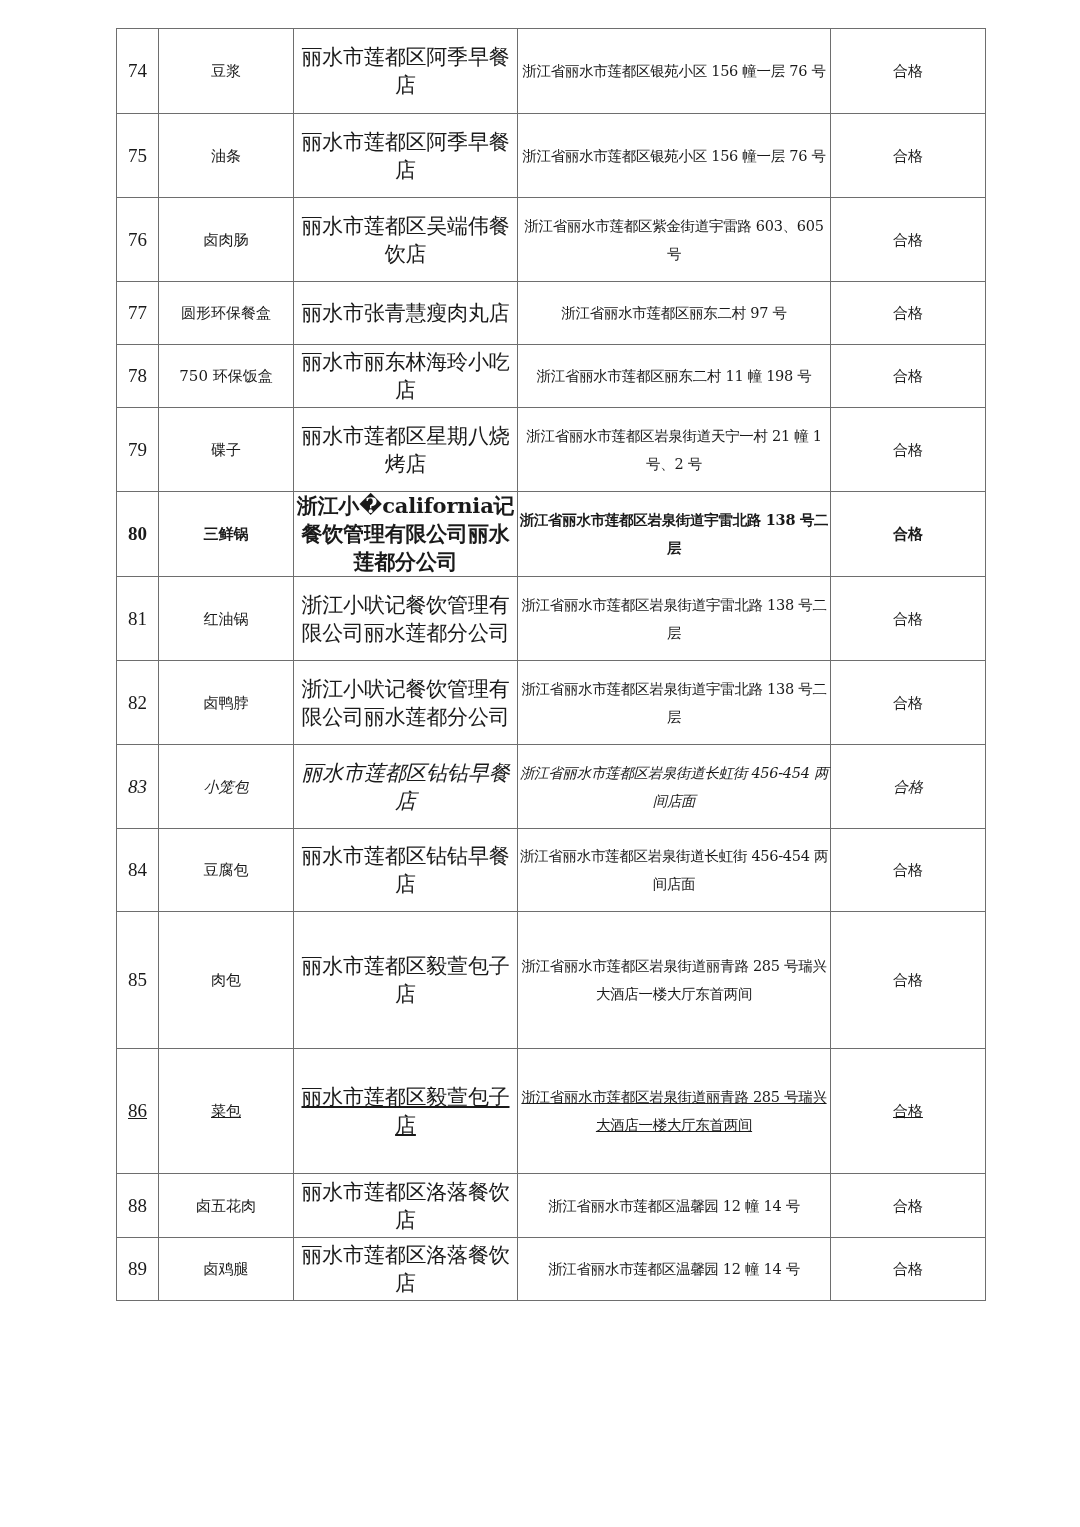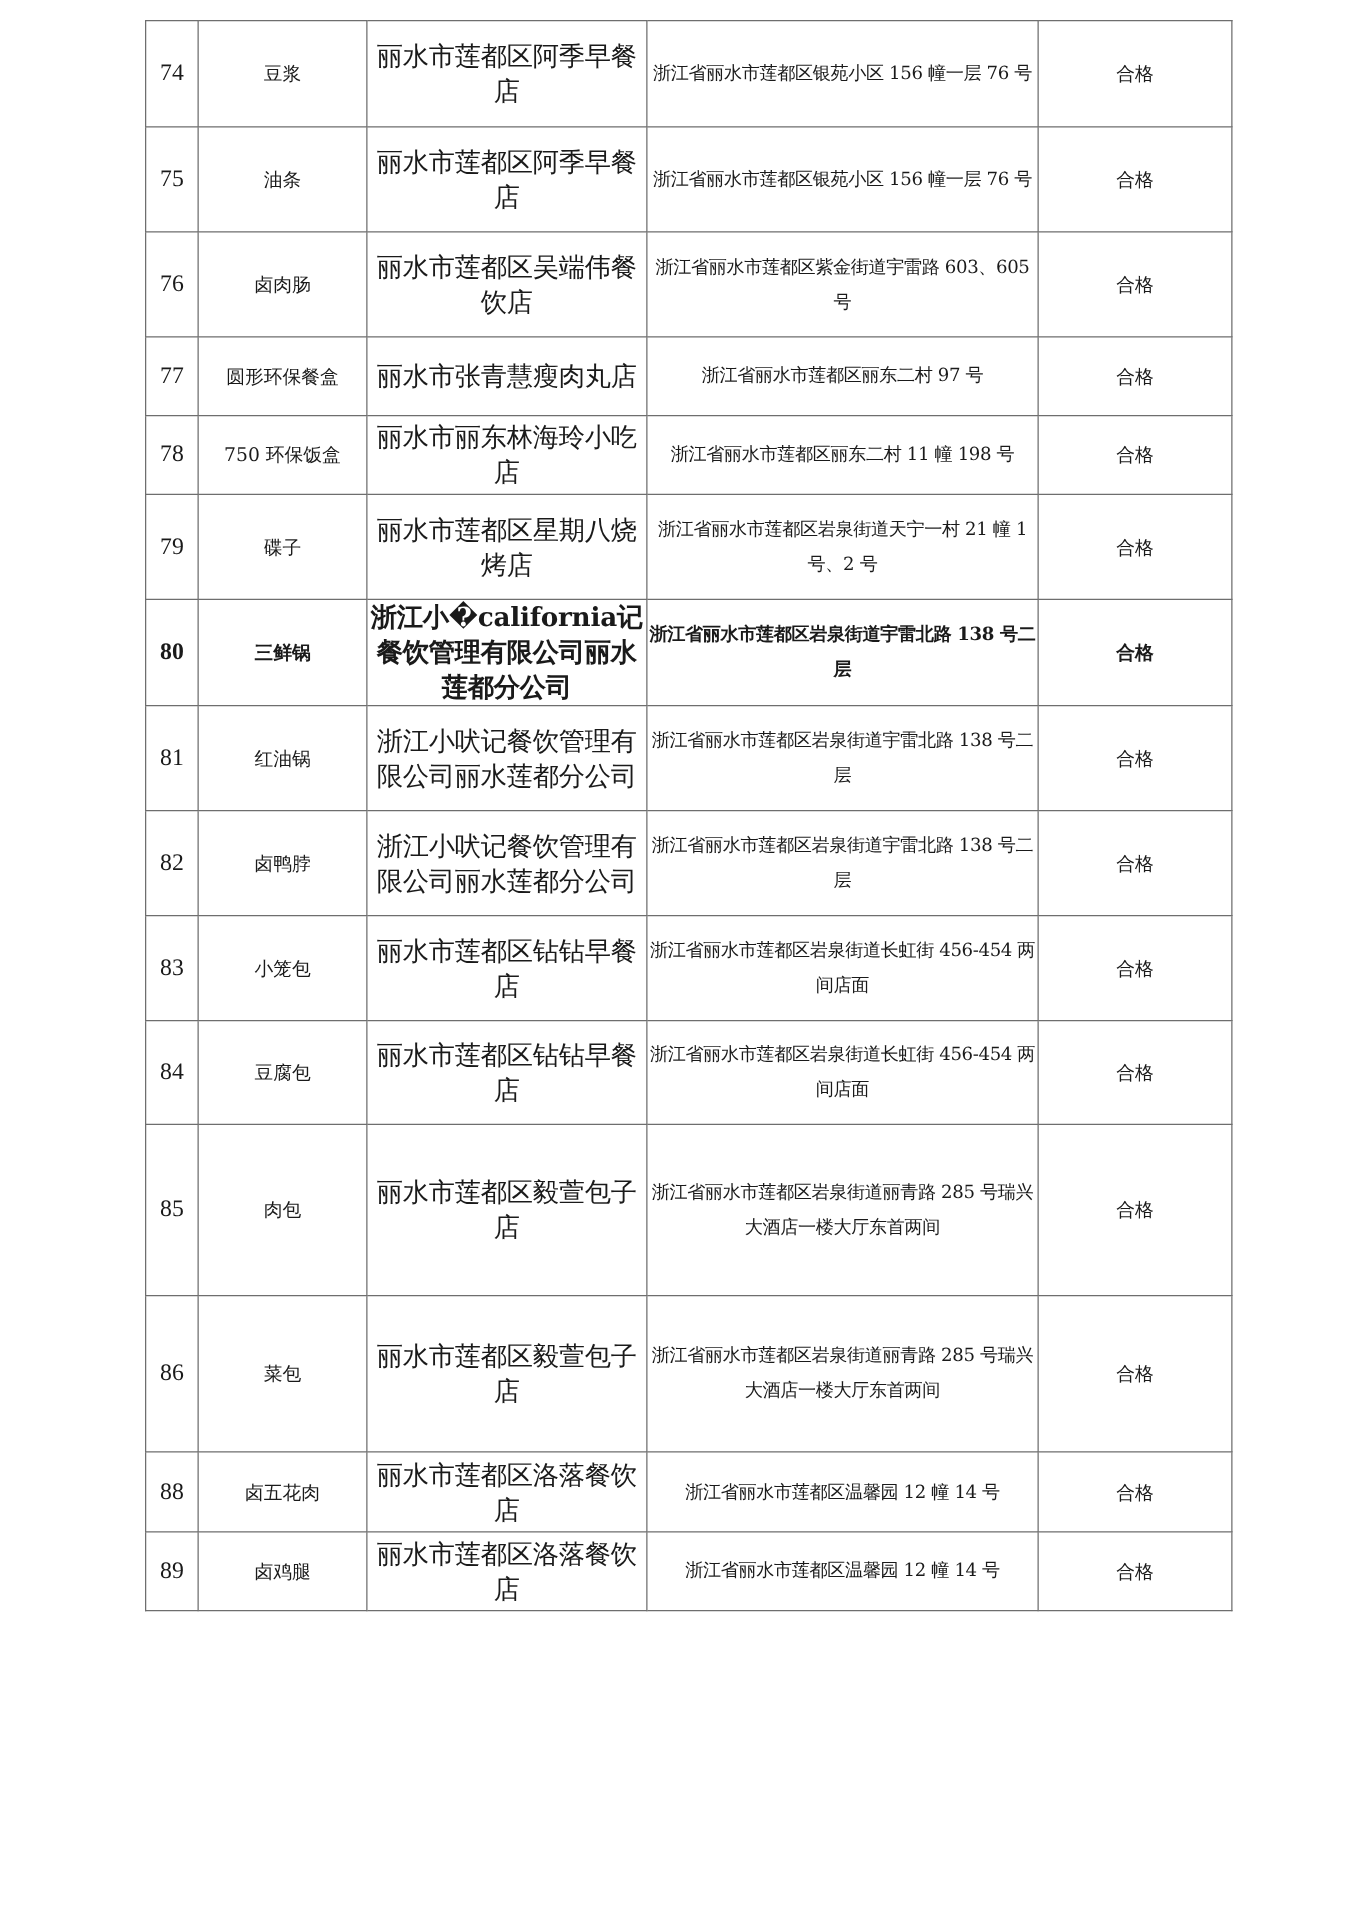--- a/index.html
+++ b/index.html
@@ -11,21 +11,21 @@
       width: 1080px;
       height: 1527px;
       position: relative;
       overflow: hidden;
       font-family: "DejaVu Serif", "Liberation Serif", serif;
       color: #1a1a1a;
     }
     #doc-table {
       position: absolute;
       left: 116px;
-      top: 16px;
+      top: 28px;
       border-collapse: collapse;
       table-layout: fixed;
       width: 869px;
     }
     #doc-table td {
       border: 1.5px solid #6e6e6e;
       text-align: center;
       vertical-align: middle;
       padding: 0 2px;
       font-size: 15px;
@@ -117,42 +117,42 @@
       <td class="col-addr">浙江省丽水市莲都区岩泉街道宇雷北路 138 号二层</td>
       <td class="col-result">合格</td>
     </tr>
       <tr style="height: 84px;">
       <td class="col-no">82</td>
       <td class="col-food">卤鸭脖</td>
       <td class="col-company">浙江小吠记餐饮管理有限公司丽水莲都分公司</td>
       <td class="col-addr">浙江省丽水市莲都区岩泉街道宇雷北路 138 号二层</td>
       <td class="col-result">合格</td>
     </tr>
-      <tr style="height: 84px;">
+      <tr style="height: 84px; font-style: italic;">
       <td class="col-no">83</td>
       <td class="col-food">小笼包</td>
       <td class="col-company">丽水市莲都区钻钻早餐店</td>
       <td class="col-addr">浙江省丽水市莲都区岩泉街道长虹街 456-454 两间店面</td>
       <td class="col-result">合格</td>
     </tr>
       <tr style="height: 83px;">
       <td class="col-no">84</td>
       <td class="col-food">豆腐包</td>
       <td class="col-company">丽水市莲都区钻钻早餐店</td>
       <td class="col-addr">浙江省丽水市莲都区岩泉街道长虹街 456-454 两间店面</td>
       <td class="col-result">合格</td>
     </tr>
       <tr style="height: 137px;">
       <td class="col-no">85</td>
       <td class="col-food">肉包</td>
       <td class="col-company">丽水市莲都区毅萱包子店</td>
       <td class="col-addr">浙江省丽水市莲都区岩泉街道丽青路 285 号瑞兴大酒店一楼大厅东首两间</td>
       <td class="col-result">合格</td>
     </tr>
-      <tr style="height: 125px;">
+      <tr style="height: 125px; text-decoration: underline;">
       <td class="col-no">86</td>
       <td class="col-food">菜包</td>
       <td class="col-company">丽水市莲都区毅萱包子店</td>
       <td class="col-addr">浙江省丽水市莲都区岩泉街道丽青路 285 号瑞兴大酒店一楼大厅东首两间</td>
       <td class="col-result">合格</td>
     </tr>
       <tr style="height: 64px;">
       <td class="col-no">88</td>
       <td class="col-food">卤五花肉</td>
       <td class="col-company">丽水市莲都区洛落餐饮店</td>

